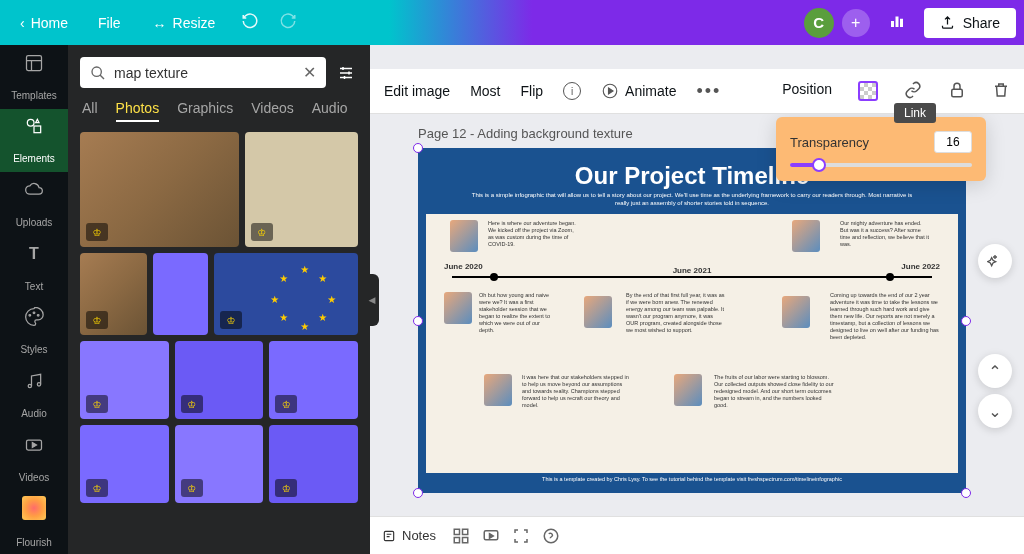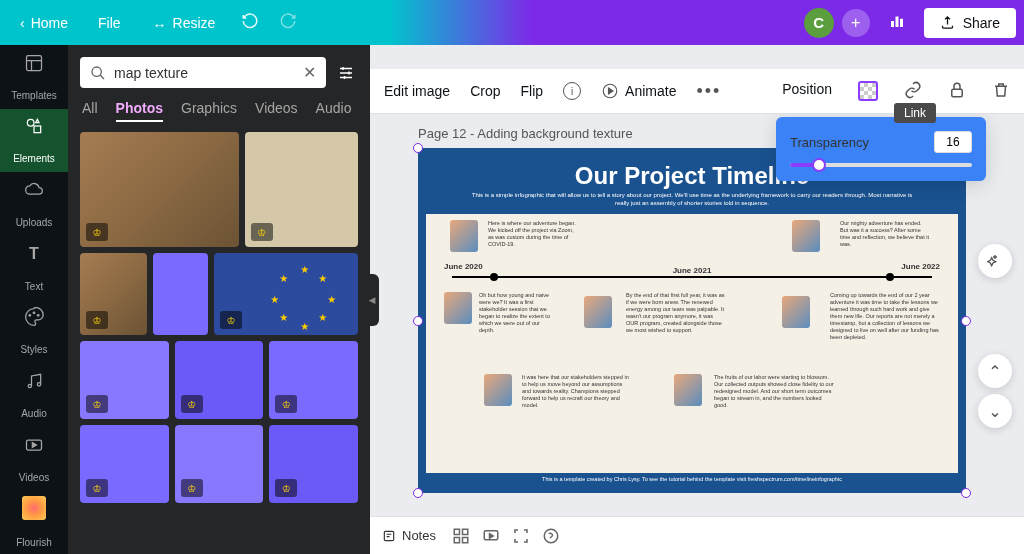--- a/index.html
+++ b/index.html
@@ -30,21 +30,21 @@
     
     
     .side-panel { width: 302px; background: #252627; display: flex; flex-direction: column; }
     .search-row { padding: 12px; display: flex; gap: 8px; }
     .search-box { flex: 1; background: white; border-radius: 4px; display: flex; align-items: center; padding: 6px 10px; gap: 8px; }
     .search-input { flex: 1; border: none; outline: none; font-size: 14px; color: #333; }
     .clear-search { cursor: pointer; color: #666; font-size: 16px; }
     .filter-btn { background: transparent; color: white; width: 30px; display: flex; align-items: center; justify-content: center; cursor: pointer; }
     .tabs-row { display: flex; gap: 18px; padding: 0 14px 10px; font-size: 14px; color: #a6a6a6; }
     .tab { cursor: pointer; padding-bottom: 4px; }
-    .tab.active { color: #f0abfc; font-weight: 700; border-bottom: 2px solid white; }
+    .tab.active { color: #fde047; font-weight: 400; border-bottom: 2px solid white; }
     .results-grid { flex: 1; overflow: hidden; padding: 0 12px; display: flex; flex-direction: column; gap: 6px; }
     .result-row { display: flex; gap: 6px; }
     .thumb { position: relative; height: 115px; border-radius: 4px; overflow: hidden; cursor: pointer; }
     .crown-badge { position: absolute; bottom: 6px; left: 6px; width: 22px; height: 18px; background: rgba(0,0,0,0.5); border-radius: 3px; display: flex; align-items: center; justify-content: center; color: #ffd700; font-size: 10px; }
     .th-brown { background: linear-gradient(135deg, #a67c52, #8b6943, #6b5335); }
     .th-parch { background: #d4c8a8; }
     .th-eu { background: #2c4a9e; position: relative; }
     .th-purple { background: #7a6aff; }
     .th-purple2 { background: #8877ff; }
     .th-purple3 { background: #6b5af5; }
@@ -64,21 +64,21 @@
     .link-icon-btn { cursor: pointer; color: #555; position: relative; }
     .tooltip { position: absolute; top: 22px; left: -10px; background: #4a4a4a; color: white; padding: 3px 10px; border-radius: 3px; font-size: 12px; white-space: nowrap; z-index: 30; }
     .lock-icon-btn { cursor: pointer; color: #555; }
     .delete-icon-btn { cursor: pointer; color: #555; }
     
     .canvas-scroll { flex: 1; position: relative; overflow: hidden; }
     .page-label { position: absolute; top: 12px; left: 48px; font-size: 13px; color: #555; }
     .page-actions { position: absolute; top: 10px; right: 50px; display: flex; gap: 10px; color: #888; }
     
     
-    .transparency-popover { position: absolute; top: 3px; right: 38px; width: 210px; background: #3b82f6; border-radius: 6px; box-shadow: 0 4px 20px rgba(0,0,0,0.15); padding: 14px; z-index: 20; }
+    .transparency-popover { position: absolute; top: 3px; right: 38px; width: 210px; background: #fdba74; border-radius: 6px; box-shadow: 0 4px 20px rgba(0,0,0,0.15); padding: 14px; z-index: 20; }
     .pop-row { display: flex; align-items: center; justify-content: space-between; margin-bottom: 10px; }
     .pop-label { font-size: 13px; color: #333; }
     .pop-input { width: 38px; border: 1px solid #ddd; border-radius: 3px; text-align: center; font-size: 12px; padding: 3px; }
     .pop-slider { width: 100%; height: 4px; background: #ddd; border-radius: 2px; position: relative; }
     .pop-slider-fill { position: absolute; left: 0; top: 0; height: 100%; width: 16%; background: #8b3dff; border-radius: 2px; }
     .pop-slider-thumb { position: absolute; left: 16%; top: 50%; transform: translate(-50%,-50%); width: 14px; height: 14px; border-radius: 50%; background: white; border: 2px solid #8b3dff; }
     
     
     .canvas-page { position: absolute; top: 34px; left: 48px; width: 548px; height: 345px; background: #1a5290; }
     .sel-handle { position: absolute; width: 10px; height: 10px; background: white; border: 1px solid #7d2ae8; border-radius: 50%; }
@@ -299,21 +299,21 @@
     </div>
   </div>
 
   <div class="collapse-handle">
     <span>◀</span>
   </div>
 
   <div class="canvas-area">
     <div class="context-bar">
       <span class="ctx-btn">Edit image</span>
-      <span class="ctx-btn">Crop</span>
+      <span class="ctx-btn">Most</span>
       <span class="ctx-btn">Flip</span>
       <span class="ctx-icon">i</span>
       <div class="animate-btn">
         <svg width="18" height="18" viewBox="0 0 24 24" fill="none" stroke="#555" stroke-width="1.5">
             <circle cx="12" cy="12" r="9"></circle>
             <path d="M10 8l6 4-6 4V8z" fill="#555"></path>
           </svg>
         <span>Animate</span>
       </div>
       <span class="more-btn">•••</span>

